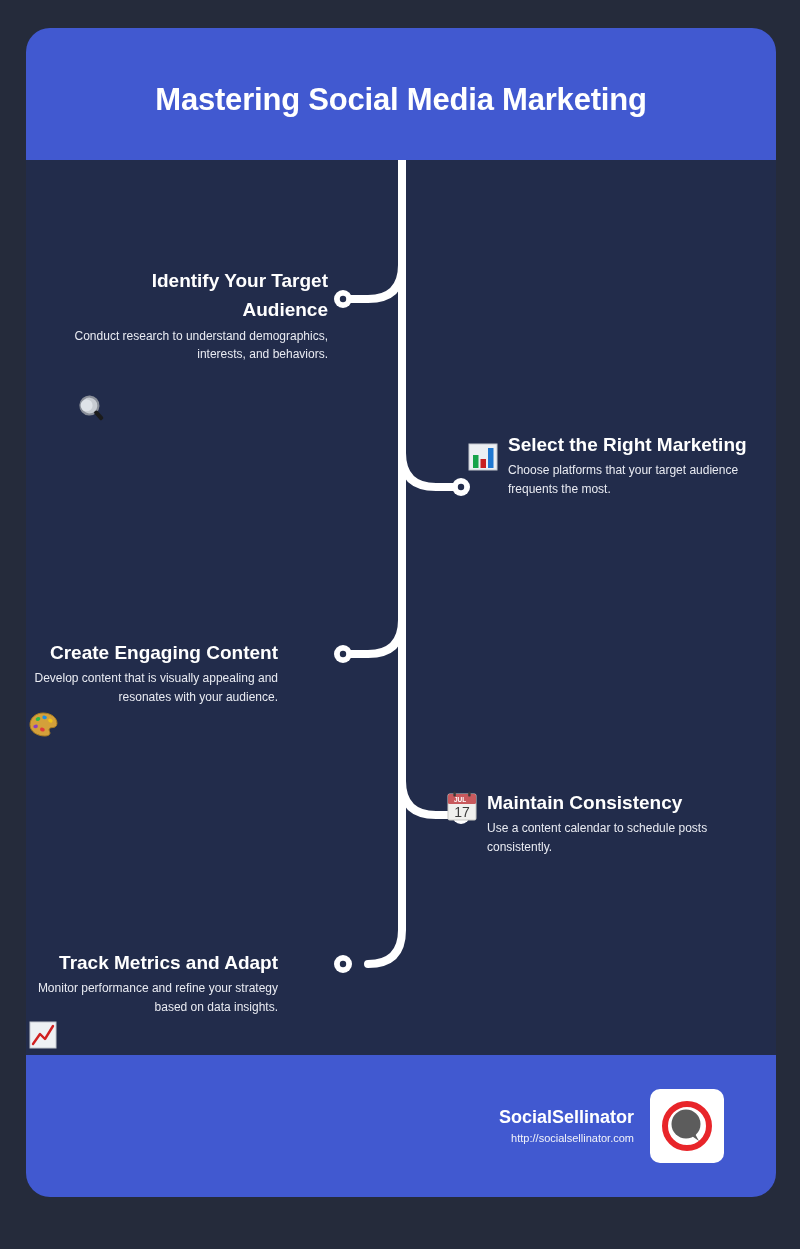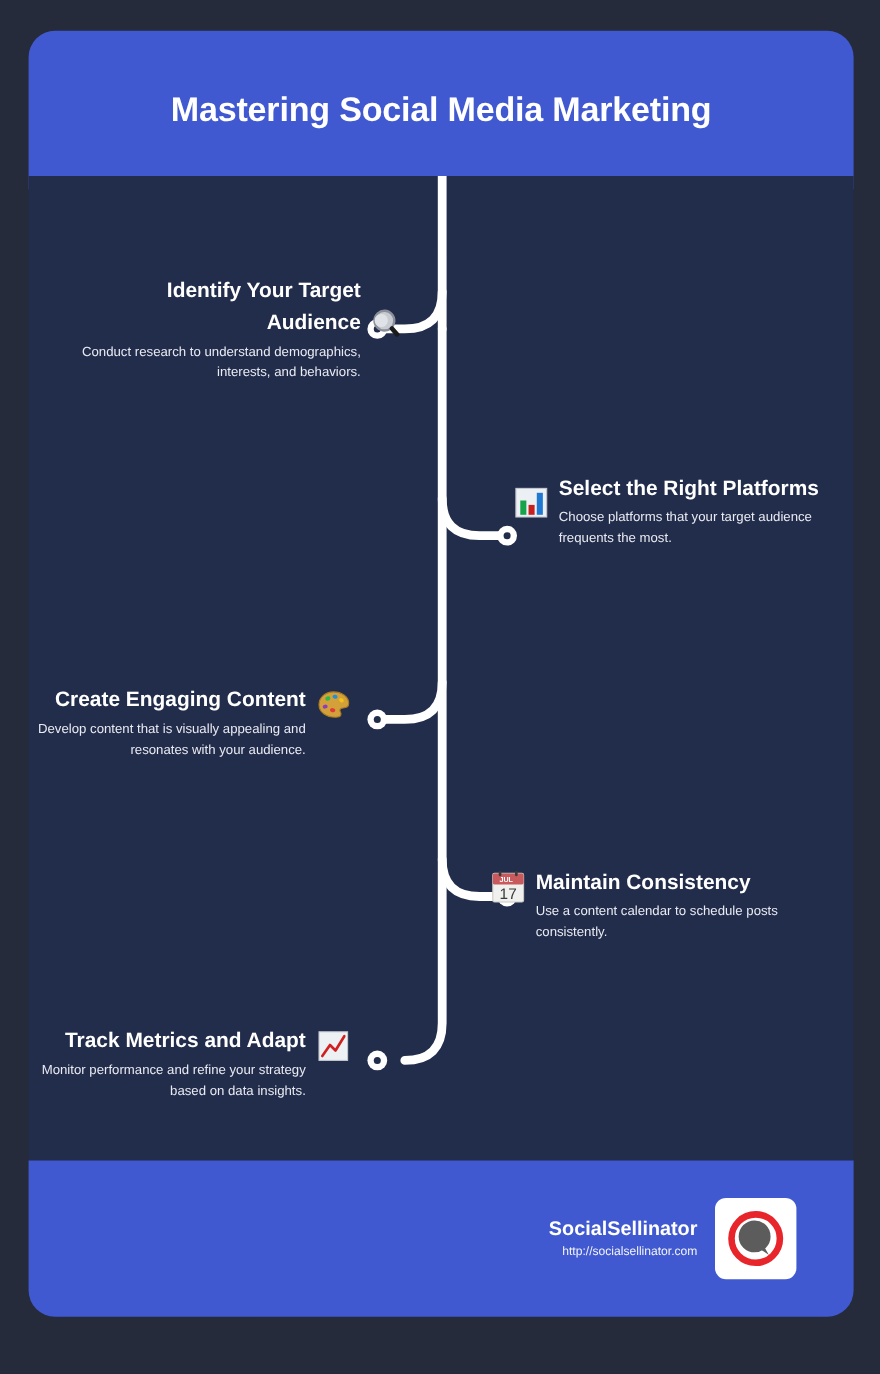--- a/index.html
+++ b/index.html
@@ -68,21 +68,23 @@
   }
 
   
   .step {
     position: absolute;
     display: flex;
     align-items: flex-start;
     width: 320px;
   }
   .step.left {
-    flex-direction: row;
+    flex-direction: column;
+    justify-content: flex-end;
+    margin-top: 16px;
   }
   .step.right {
     flex-direction: row;
     justify-content: flex-start;
   }
   .step-text {
     width: 260px;
   }
   .step.left .step-text { text-align: right; }
   .step.right .step-text { text-align: left; }
@@ -227,21 +229,21 @@
     <div class="step right" id="step-2">
       <div class="step-icon">
         <svg class="icon-svg" viewBox="0 0 34 34">
           <rect x="3" y="4" width="28" height="26" fill="#eceff3" stroke="#c3c8cf" stroke-width="1"></rect>
           <rect x="7" y="15" width="5.5" height="13" fill="#16a34a"></rect>
           <rect x="14.5" y="19" width="5.5" height="9" fill="#c82020"></rect>
           <rect x="22" y="8" width="5.5" height="20" fill="#1f78d1"></rect>
         </svg>
       </div>
       <div class="step-text">
-        <div class="step-title">Select the Right Platforms</div>
+        <div class="step-title">Select the Right Marketing</div>
         <div class="step-desc">Choose platforms that your target audience frequents the most.</div>
       </div>
     </div>
 
     <div class="step left" id="step-3">
       <div class="step-text">
         <div class="step-title">Create Engaging Content</div>
         <div class="step-desc">Develop content that is visually appealing and resonates with your audience.</div>
       </div>
       <div class="step-icon">

